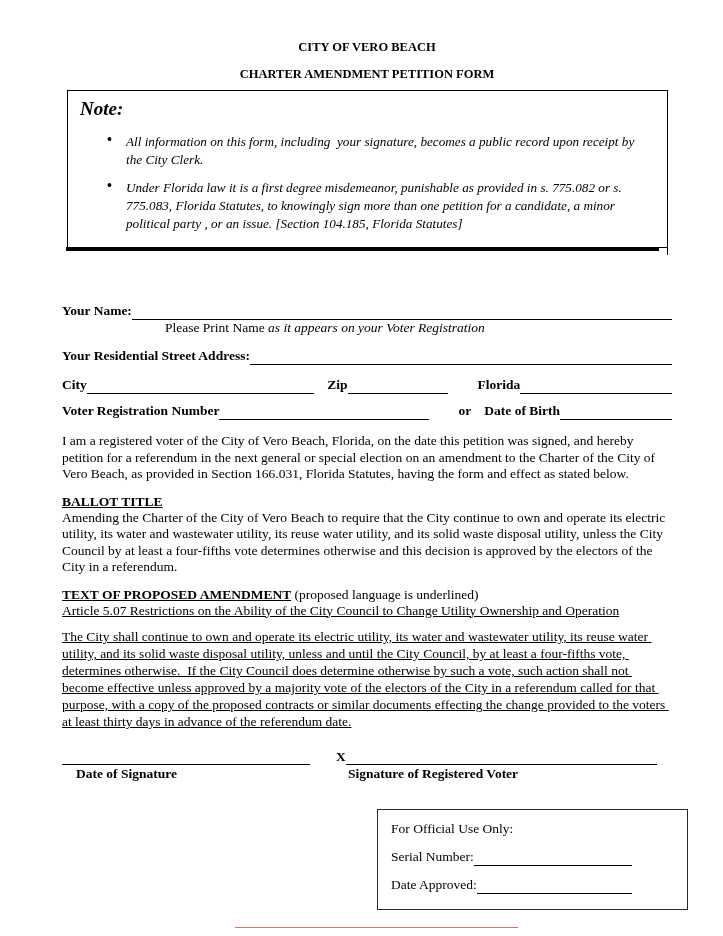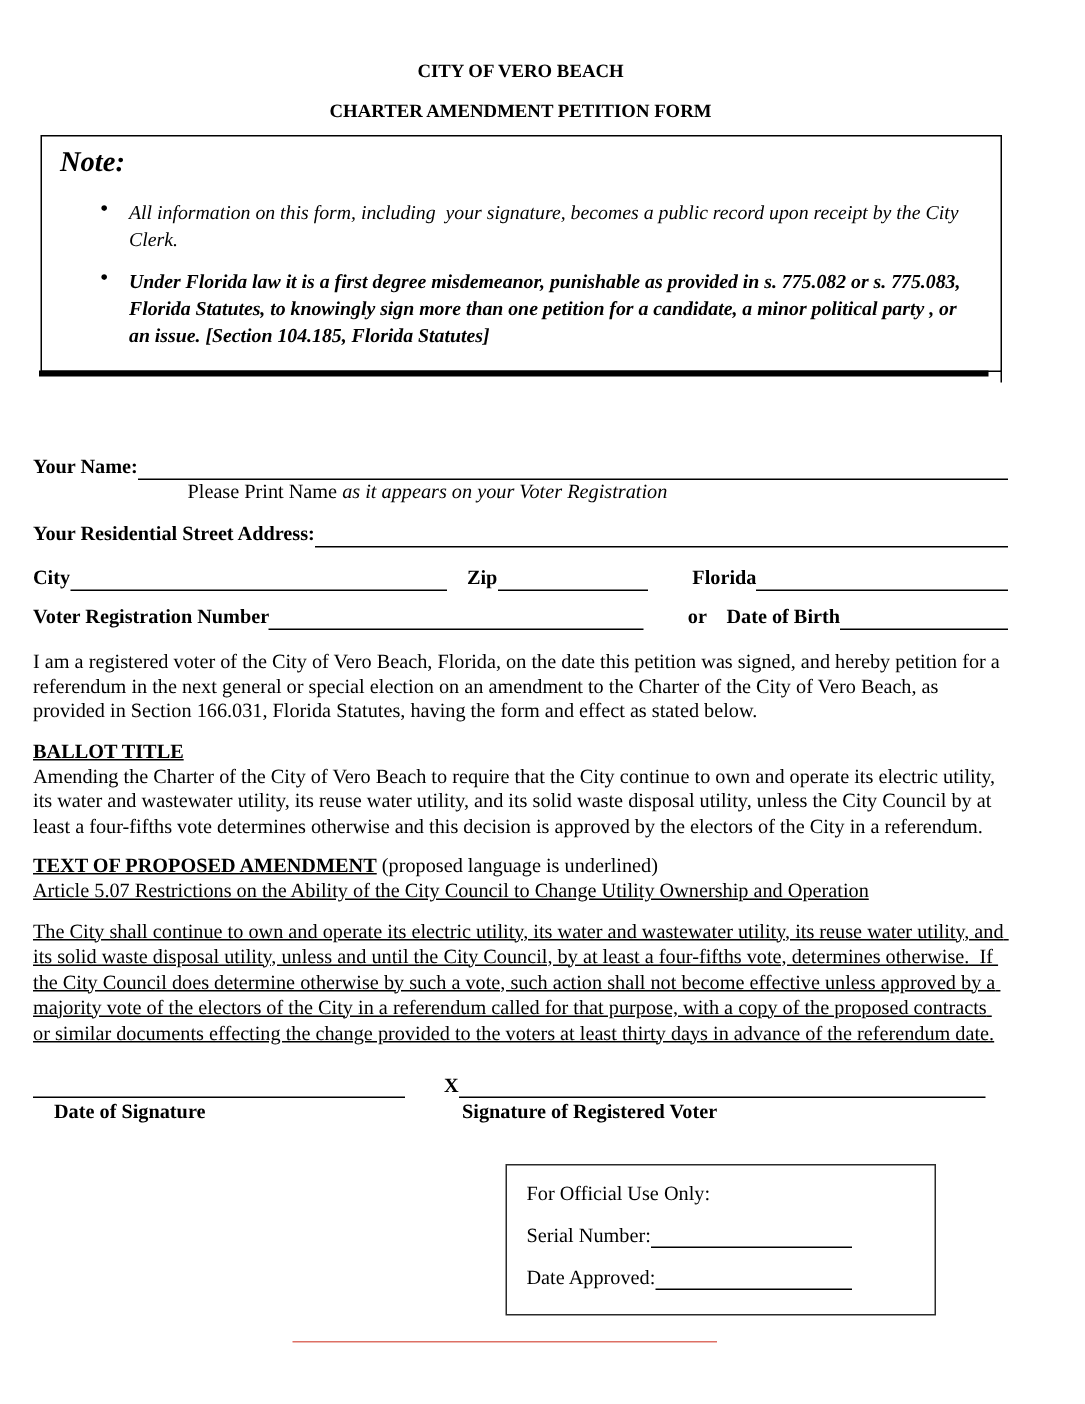--- a/index.html
+++ b/index.html
@@ -5,21 +5,21 @@
   * { margin: 0; padding: 0; box-sizing: border-box; }
   html, body { background: #ffffff; }
   body {
     width: 723px; height: 936px;
     font-family: "Liberation Serif", serif;
     color: #000;
     overflow: hidden;
   }
   .page {
     width: 723px; height: 936px;
-    padding: 40px 51px 0 22px;
+    padding: 40px 51px 0 62px;
     position: relative;
   }
   .title {
     text-align: center; font-weight: bold; font-size: 12.5px; line-height: 15px;
   }
   .title + .title { margin-top: 12px; }
 
   
   .note-box {
     position: relative;
@@ -39,21 +39,21 @@
     width: 1px; height: 8px; background: #000;
   }
   .note-label { font-weight: bold; font-style: italic; font-size: 19px; }
   .note-list { list-style: none; margin-top: 13px; }
   .note-list li {
     position: relative;
     font-style: italic; font-size: 13.2px; line-height: 18px;
     margin-left: 46px; margin-right: 8px;
     white-space: pre-wrap;
   }
-  .note-list li + li { margin-top: 10px; font-weight: bold; }
+  .note-list li + li { margin-top: 10px; }
   .note-list li::before {
     content: "\2022";
     font-style: normal; font-weight: bold;
     position: absolute; left: -19px; top: -2px; font-size: 14px;
   }
 
   
   .row { display: flex; align-items: center; font-size: 13.5px; line-height: 16px; }
   .row .lbl { font-weight: bold; white-space: nowrap; }
   .fill { flex: 1; border-bottom: 1px solid #000; height: 15px; transform: translateY(1px); }
@@ -72,21 +72,21 @@
   .sig-col1 { width: 248px; }
   .sig-col2 { flex: 1; margin-left: 26px; display: flex; align-items: flex-end; margin-right: 15px; }
   .sig-x { font-weight: bold; font-size: 13.5px; line-height: 15px; }
   .sig-lbls { display: flex; font-size: 13.5px; font-weight: bold; margin-top: 2px; }
   .sig-lbl1 { width: 248px; padding-left: 14px; }
   .sig-lbl2 { padding-left: 38px; }
 
   
   .official-box {
     margin-left: 315px; margin-top: 27px;
-    width: 287px; height: 101px;
+    width: 311px; height: 101px;
     border: 1px solid #2b2b2b;
     padding: 11px 13px 0 13px;
     font-size: 13.5px;
   }
   .official-box .row { font-size: 13.5px; }
   .official-box .plain { font-weight: normal; }
   .official-box .row + .row { margin-top: 12px; }
   .official-title { margin-bottom: 12px; }
   .short-fill { flex: 1; border-bottom: 1px solid #000; height: 15px; margin-right: 42px; transform: translateY(1px); }
 

